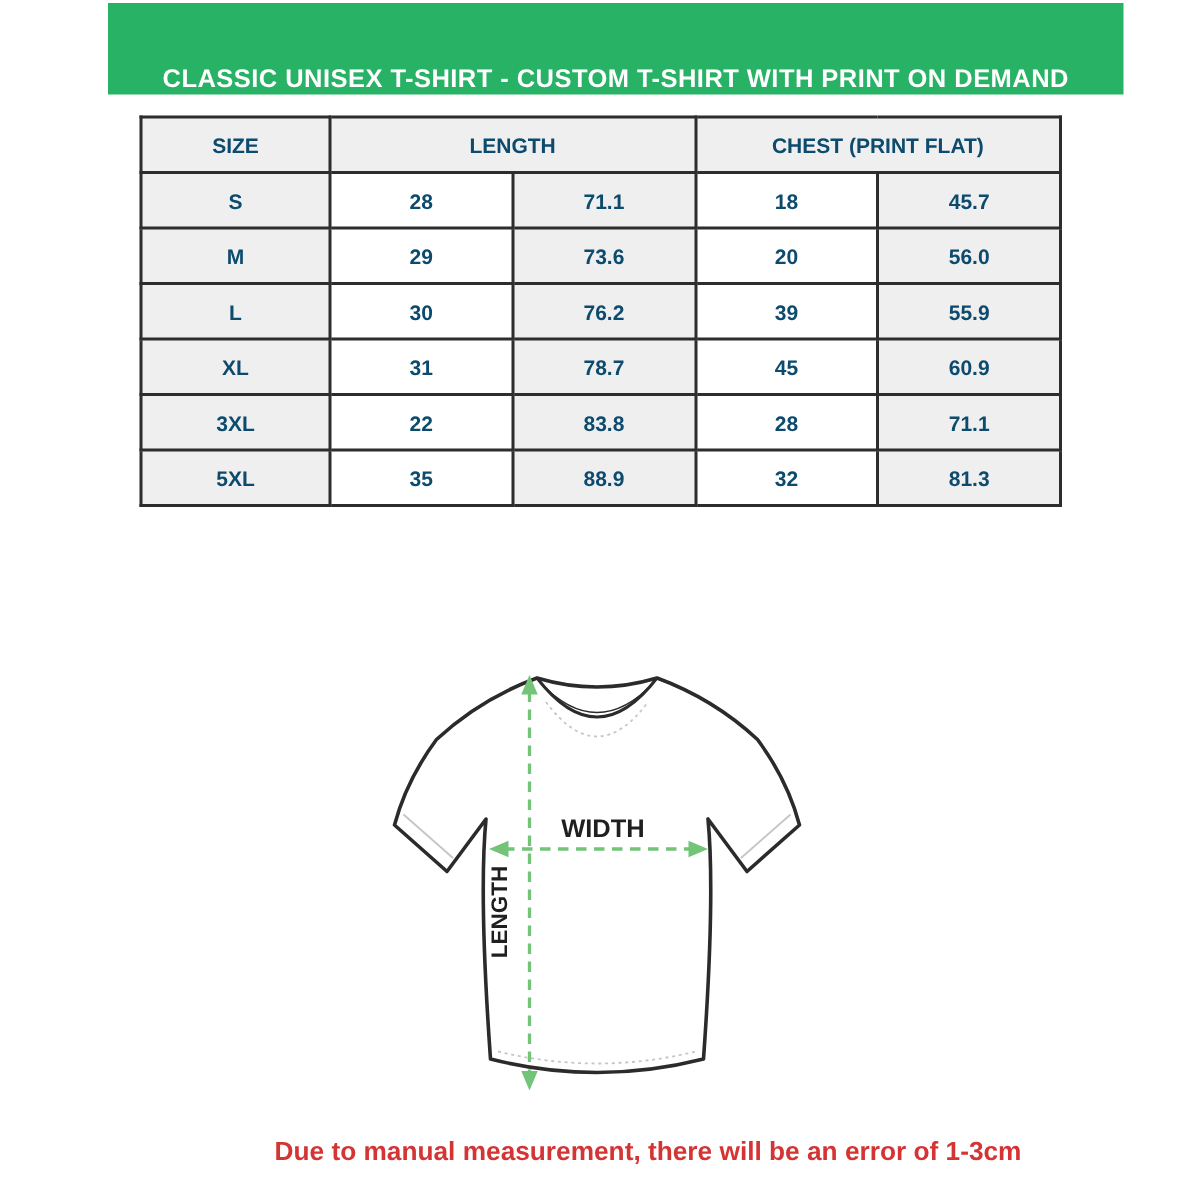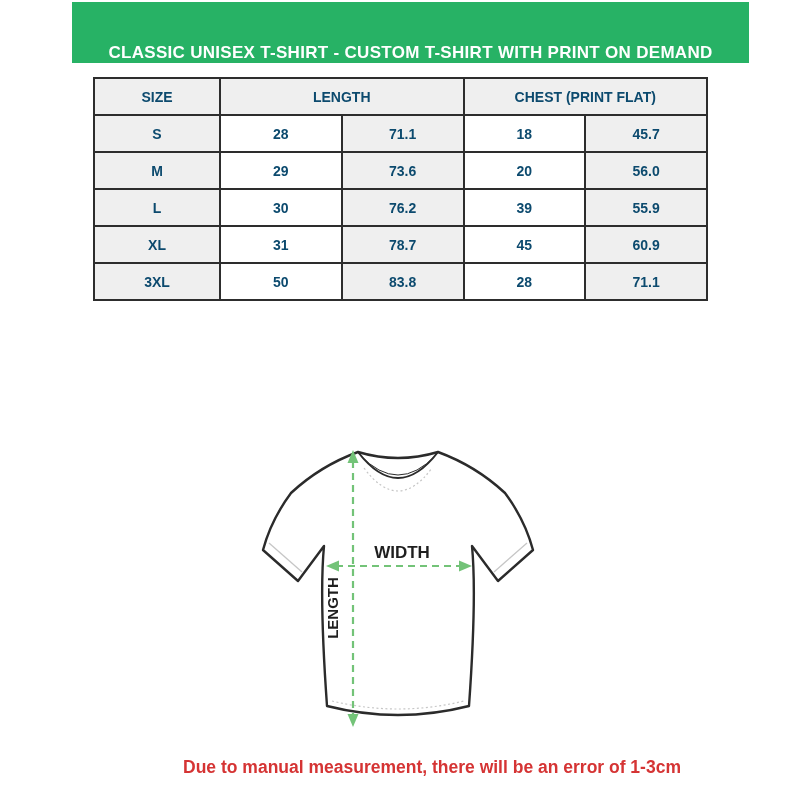--- a/index.html
+++ b/index.html
@@ -109,24 +109,31 @@
       </tr>
       <tr>
         <td class="shaded">XL</td>
         <td class="plain">31</td>
         <td class="shaded">78.7</td>
         <td class="plain">45</td>
         <td class="shaded">60.9</td>
       </tr>
       <tr>
         <td class="shaded">3XL</td>
-        <td class="plain">50</td>
+        <td class="plain">22</td>
         <td class="shaded">83.8</td>
         <td class="plain">28</td>
         <td class="shaded">71.1</td>
+      </tr>
+      <tr>
+        <td class="shaded">5XL</td>
+        <td class="plain">35</td>
+        <td class="shaded">88.9</td>
+        <td class="plain">32</td>
+        <td class="shaded">81.3</td>
       </tr>
     </tbody>
 </table>
 
 <div class="tshirt-wrap">
   <svg viewBox="0 0 310 322" width="310" height="322">
 
     <path d="M 113,14
          Q 153,26 193,14
          Q 231,28 260,55

